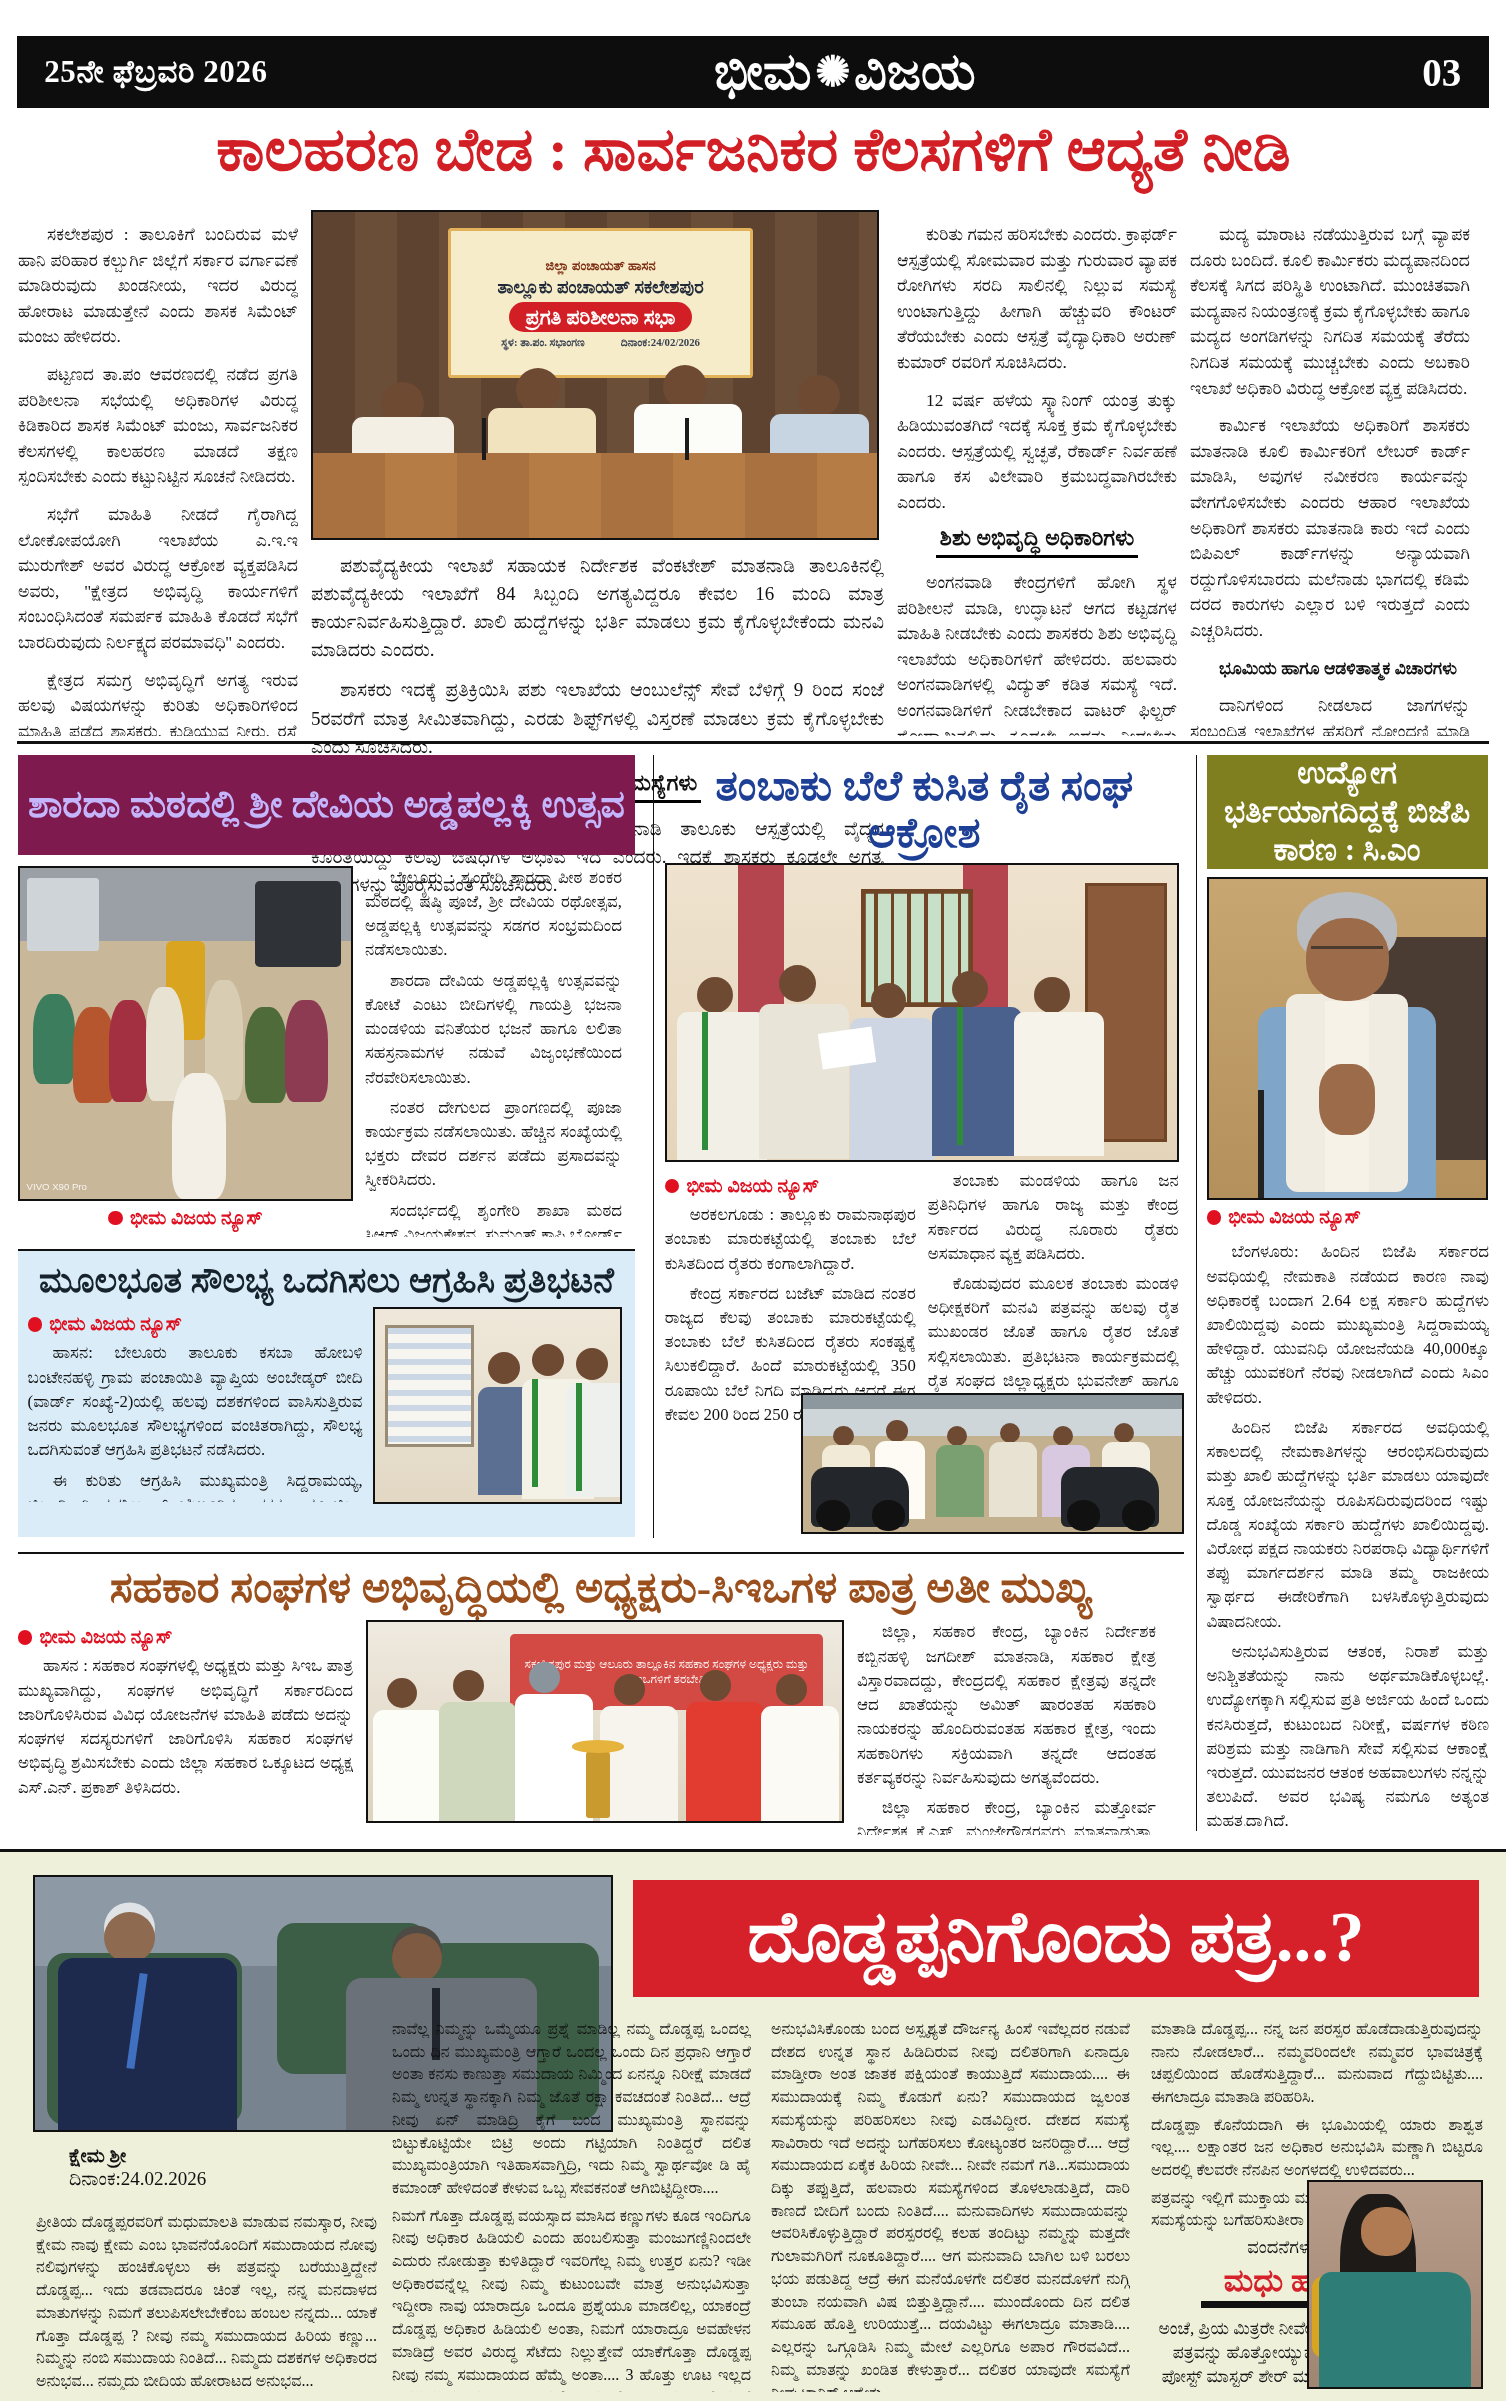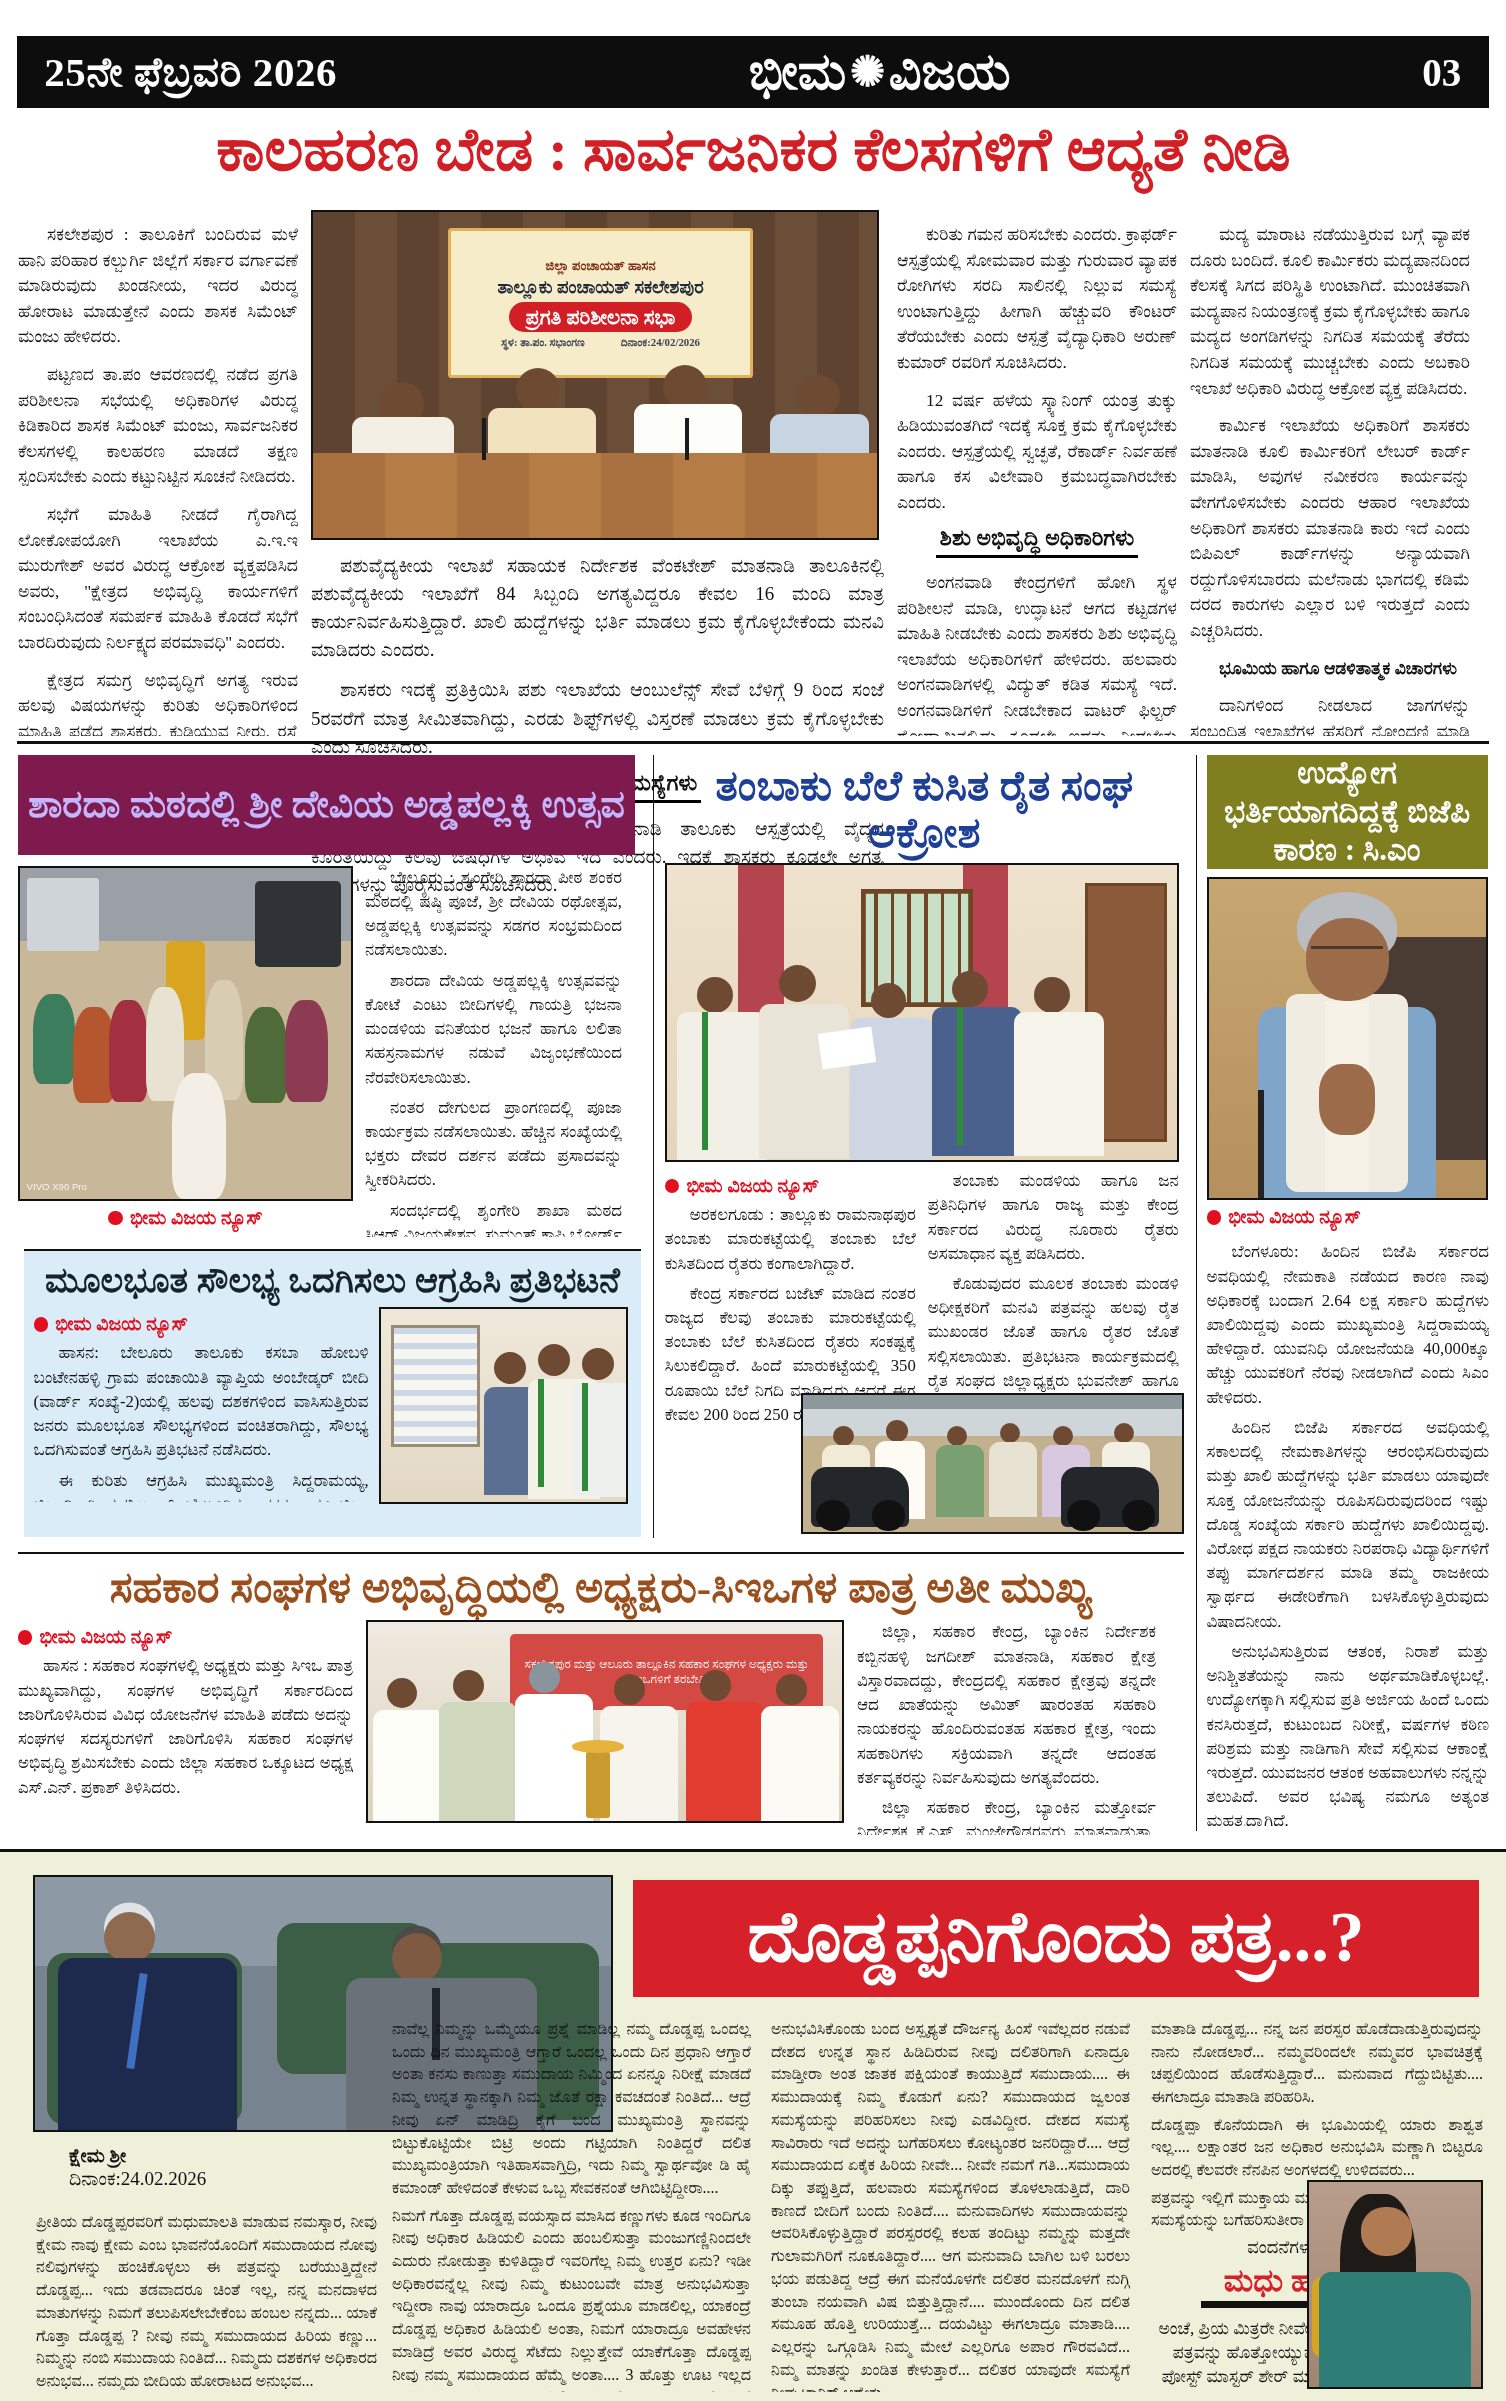--- a/index.html
+++ b/index.html
@@ -1,20 +1,20 @@
 <!DOCTYPE html>
 <html style="font-size:9.6px"><head>
 <meta charset="utf-8">
 <style>
   html,body{margin:0;padding:0;background:#ffffff;}
   body{width:1507px;height:2401px;position:relative;font-family:"Liberation Serif",serif;color:#111;}
   
   .masthead{position:absolute;left:16.7px;top:36px;width:1472px;height:72px;background:#0d0d0d;color:#fff;
     display:flex;align-items:center;justify-content:space-between;padding:0 27.5px;box-sizing:border-box;}
-  .mast-date{font-size:41px;font-weight:bold;letter-spacing:0.6px;}
+  .mast-date{font-size:31px;font-weight:bold;letter-spacing:0.6px;}
   .mast-title{font-size:51px;font-weight:bold;display:flex;align-items:center;gap:3.6px;}
   .mast-star{font-size:42px;line-height:1;}
   .mast-page{font-size:39px;font-weight:bold;}
   
   .lead-headline{position:absolute;left:0;top:117px;width:100%;text-align:center;color:#d21f25;
     font-size:60px;font-weight:bold;line-height:1.1;}
   .lead-body{position:absolute;left:18px;top:210px;width:1471px;height:526px;display:flex;gap:13px;}
   .col{overflow:hidden;}
   .col p, .widecol p{font-size:17.3px;line-height:1.48;text-align:justify;margin:12px 0 6px 0;text-indent:29px;}
   .c1{width:280px;} .cmid{width:573px;} .c4{width:280px;} .c5{width:280px;}
@@ -211,21 +211,21 @@
     </div>
     <div class="smallp" style="width:257px;overflow:hidden;height:371px;">
       <p>ಬೇಲೂರು : ಶೃಂಗೇರಿ ಶಾರದಾ ಪೀಠ ಶಂಕರ ಮಠದಲ್ಲಿ ಷಷ್ಠಿ ಪೂಜೆ, ಶ್ರೀ ದೇವಿಯ ರಥೋತ್ಸವ, ಅಡ್ಡಪಲ್ಲಕ್ಕಿ ಉತ್ಸವವನ್ನು ಸಡಗರ ಸಂಭ್ರಮದಿಂದ ನಡೆಸಲಾಯಿತು.</p>
       <p>ಶಾರದಾ ದೇವಿಯ ಅಡ್ಡಪಲ್ಲಕ್ಕಿ ಉತ್ಸವವನ್ನು ಕೋಟೆ ಎಂಟು ಬೀದಿಗಳಲ್ಲಿ ಗಾಯತ್ರಿ ಭಜನಾ ಮಂಡಳಿಯ ವನಿತೆಯರ ಭಜನೆ ಹಾಗೂ ಲಲಿತಾ ಸಹಸ್ರನಾಮಗಳ ನಡುವೆ ವಿಜೃಂಭಣೆಯಿಂದ ನೆರವೇರಿಸಲಾಯಿತು.</p>
       <p>ನಂತರ ದೇಗುಲದ ಪ್ರಾಂಗಣದಲ್ಲಿ ಪೂಜಾ ಕಾರ್ಯಕ್ರಮ ನಡೆಸಲಾಯಿತು. ಹೆಚ್ಚಿನ ಸಂಖ್ಯೆಯಲ್ಲಿ ಭಕ್ತರು ದೇವರ ದರ್ಶನ ಪಡೆದು ಪ್ರಸಾದವನ್ನು ಸ್ವೀಕರಿಸಿದರು.</p>
       <p>ಸಂದರ್ಭದಲ್ಲಿ ಶೃಂಗೇರಿ ಶಾಖಾ ಮಠದ ಸಿಆರ್ ವಿಜಯಕೇಶವ, ಸುಮಂತ್ ಕಾಫಿ ಬೋರ್ಡ್ ಸುರೇಶ್, ಅಂಚೆ ಅನಂತ ಸುಬ್ಬರಾಯ, ನಾರಾಯಣರಾವ್, ಅನಂತಮೂರ್ತಿ, ಗುಂಡಣ್ಣ ರಾಮಣ್ಣ, ಶ್ರೀಧರ, ನಾಗರಾಜ, ಪ್ರಸನ್ನ, ಶ್ರೀವತ್ಸ, ಗಾಯತ್ರಿ ಭಜನಾ ಮಂಡಳಿ ಶಾರದಮ್ಮ ಹಾಗೂ ಭಕ್ತರು ಹಾಜರಿದ್ದರು.</p>
     </div>
   </div>
 </div>
 
-<div class="panel" style="left:24px;top:1249px;width:617px;height:288px;background:#d9ecf8;border-top:2.4px solid #111;">
+<div class="panel" style="left:18px;top:1249px;width:617px;height:288px;background:#d9ecf8;border-top:2.4px solid #111;">
   <div class="phead-black" style="padding:10.8px 6px 3.6px 6px;">ಮೂಲಭೂತ ಸೌಲಭ್ಯ ಒದಗಿಸಲು ಆಗ್ರಹಿಸಿ ಪ್ರತಿಭಟನೆ</div>
   <div style="display:flex;gap:10.8px;padding:3.6px 9.6px;">
     <div style="width:335px;">
       <div class="byline">
         <span class="dot"></span>
         <span class="bt">ಭೀಮ ವಿಜಯ ನ್ಯೂಸ್</span>
       </div>
       <div class="smallp" style="height:161px;overflow:hidden;">
         <p>ಹಾಸನ: ಬೇಲೂರು ತಾಲೂಕು ಕಸಬಾ ಹೋಬಳಿ ಬಂಟೇನಹಳ್ಳಿ ಗ್ರಾಮ ಪಂಚಾಯಿತಿ ವ್ಯಾಪ್ತಿಯ ಅಂಬೇಡ್ಕರ್ ಬೀದಿ (ವಾರ್ಡ್ ಸಂಖ್ಯೆ-2)ಯಲ್ಲಿ ಹಲವು ದಶಕಗಳಿಂದ ವಾಸಿಸುತ್ತಿರುವ ಜನರು ಮೂಲಭೂತ ಸೌಲಭ್ಯಗಳಿಂದ ವಂಚಿತರಾಗಿದ್ದು, ಸೌಲಭ್ಯ ಒದಗಿಸುವಂತೆ ಆಗ್ರಹಿಸಿ ಪ್ರತಿಭಟನೆ ನಡೆಸಿದರು.</p>
         <p>ಈ ಕುರಿತು ಆಗ್ರಹಿಸಿ ಮುಖ್ಯಮಂತ್ರಿ ಸಿದ್ದರಾಮಯ್ಯ, ಜಿಲ್ಲಾಧಿಕಾರಿ, ತಹಶೀಲ್ದಾರ್, ಬೇಲೂರಿನ ಶಾಸಕರ ಹಾಗೂ ಜಿಲ್ಲಾ ಪಂಚಾಯತ್ ಮುಖ್ಯ ಕಾರ್ಯನಿರ್ವಹಣಾಧಿಕಾರಿಗಳಿಗೆ ಮನವಿ ಸಲ್ಲಿಸಿದರು.</p>

